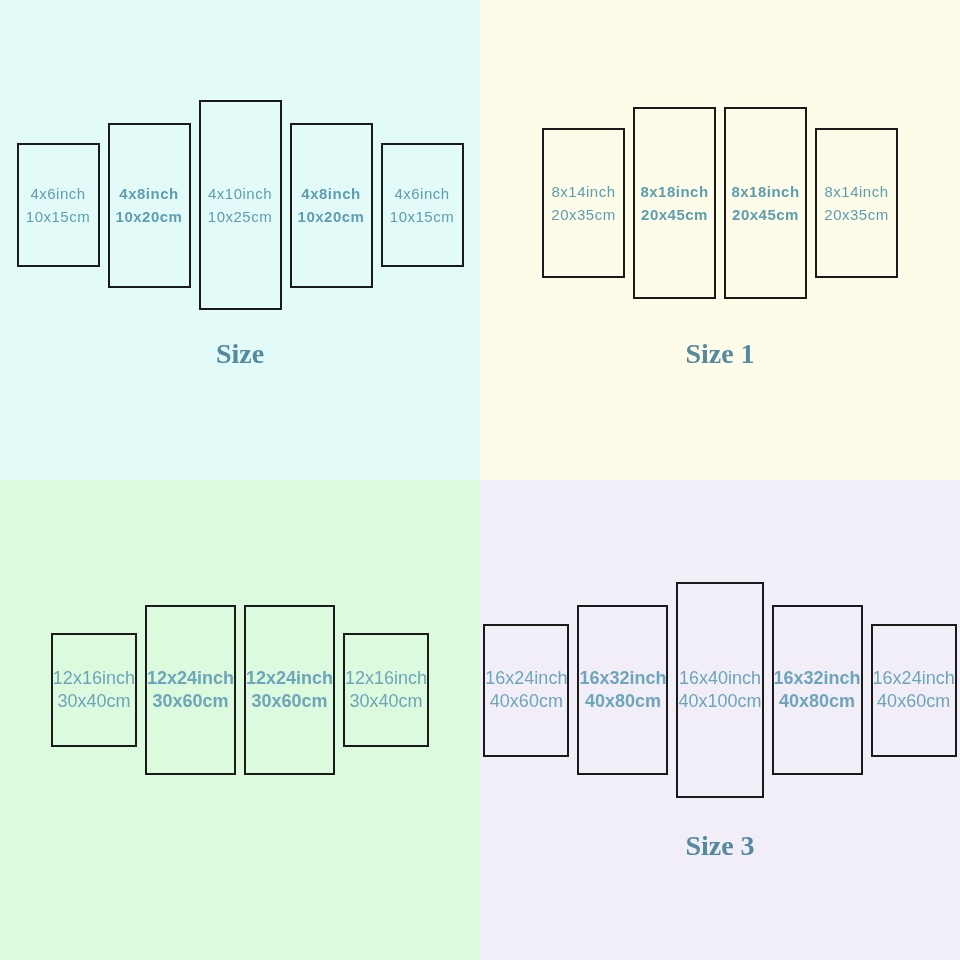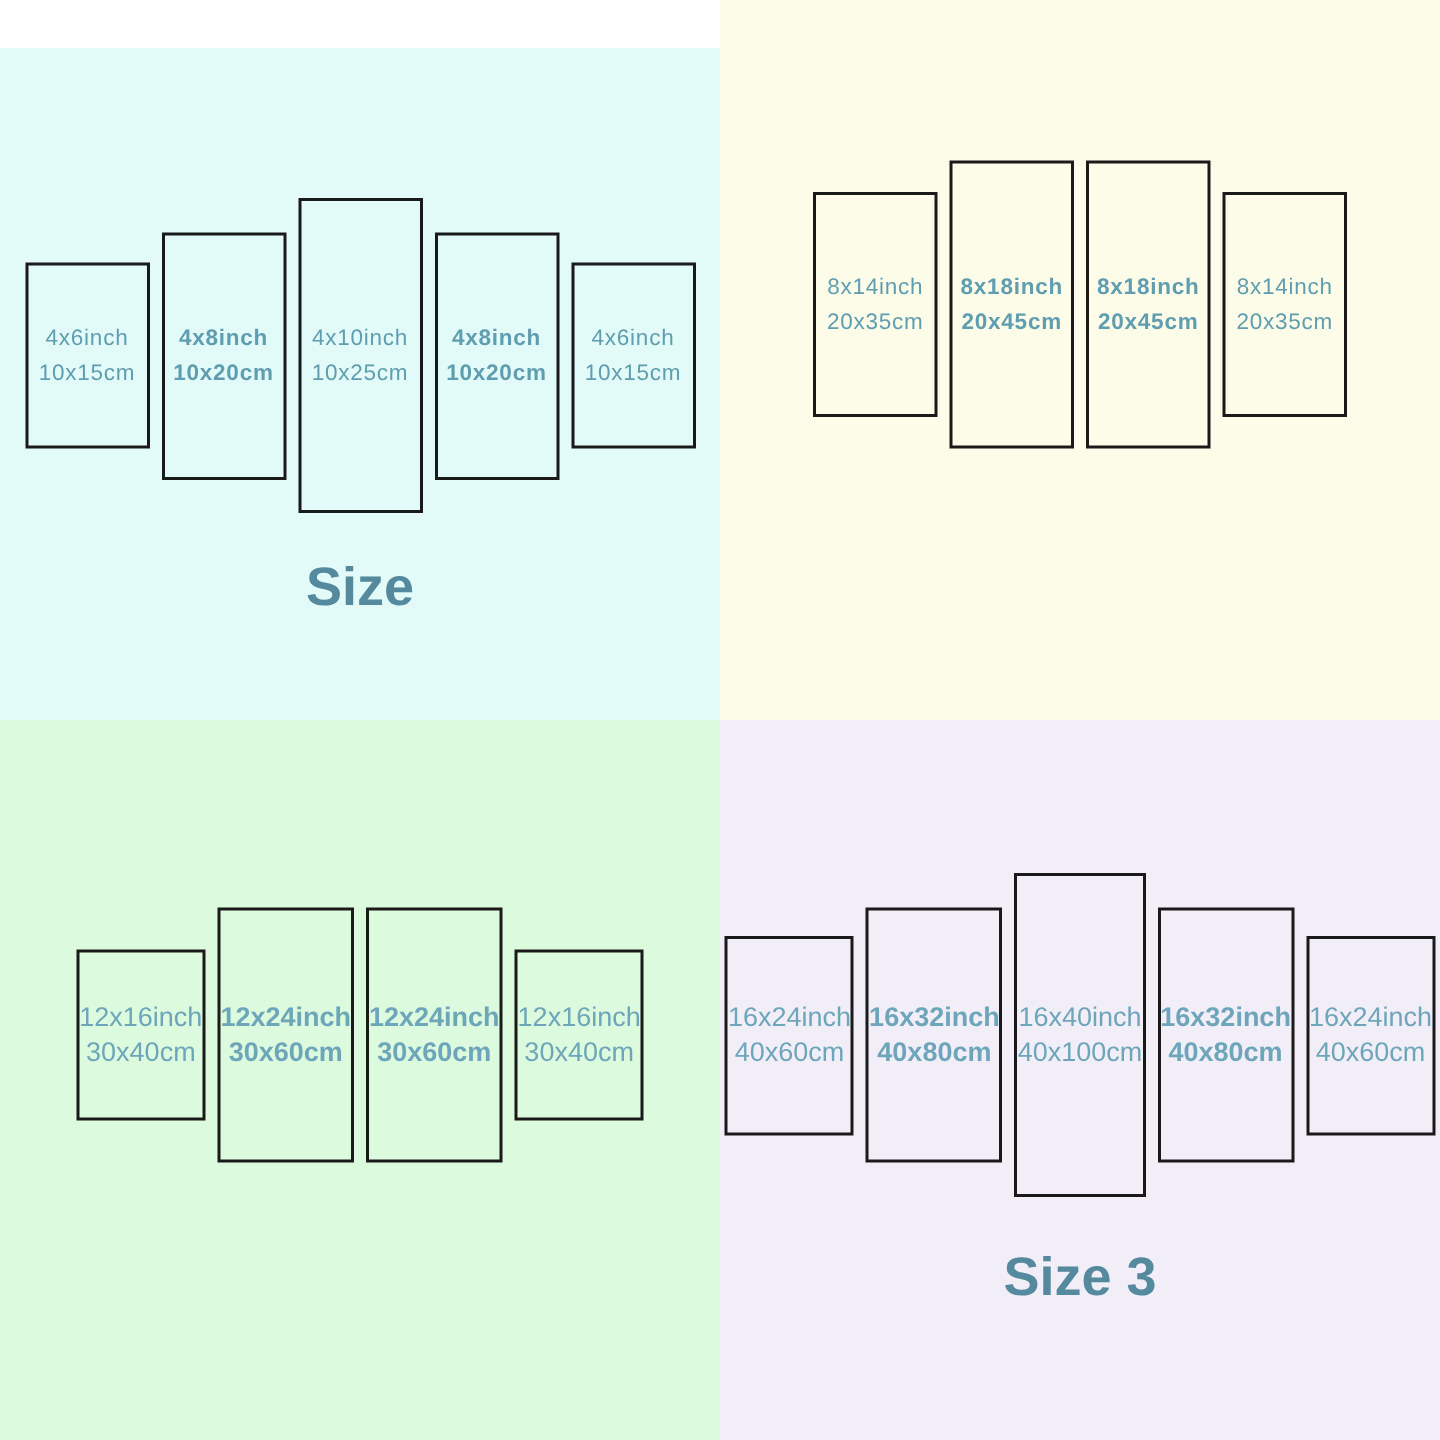--- a/index.html
+++ b/index.html
@@ -39,41 +39,41 @@
     line-height: 23px;
     letter-spacing: var(--ls, 0px);
   }
   .panel-label span { display: block; }
 
   .title {
     position: absolute;
     top: var(--ttop, 339px);
     left: 0; width: 100%;
     text-align: center;
-    font-family: Liberation Sans, sans-serif;
+    font-family: Liberation Serif, serif;
     font-weight: bold;
-    font-size: 36px;
+    font-size: 28px;
     color: var(--title-color, #55899d);
   }
 
   .q0 { --ho:124px; --hm:165px; --hc:210px; --fs:15px; --ls:0.5px;
         --lbl: var(--label-color-top, #5f9db0); --ttop:338px; --row:410px; }
   .q1 { --ho:150px; --hm:192px; --hc:237px; --fs:15px; --ls:0.5px;
         --lbl: var(--label-color-top, #5f9db0); --ttop:338px; --row:406px; }
   .q2 { --ho:114px; --hm:170px; --hc:225px; --fs:18px;
         --lbl: var(--label-color-bottom, #6da5ba); --ttop:350px; --row:420px; }
   .q3 { --ho:133px; --hm:170px; --hc:216px; --fs:18px;
         --lbl: var(--label-color-bottom, #6da5ba); --ttop:350px; --row:420px; }
 </style>
 </head>
 <body>
 
 <div class="canvas">
 
-  <section class="quadrant q0" style="background-color: rgb(226, 251, 249); margin-top: 32px;">
+  <section class="quadrant q0" style="background-color: rgb(226, 251, 249);">
     <div class="panels">
       <div class="panel p-outer">
         <div class="panel-label">
           <span>4x6inch</span>
           <span>10x15cm</span>
         </div>
       </div>
       <div class="panel p-mid">
         <div class="panel-label">
           <span>4x8inch</span>
@@ -122,20 +122,21 @@
           <span>20x45cm</span>
         </div>
       </div>
       <div class="panel p-outer">
         <div class="panel-label">
           <span>8x14inch</span>
           <span>20x35cm</span>
         </div>
       </div>
     </div>
+    <div class="title">Size 1</div>
   </section>
 
   <section class="quadrant q2" style="background-color: rgb(220, 250, 221);">
     <div class="panels">
       <div class="panel p-outer">
         <div class="panel-label">
           <span>12x16inch</span>
           <span>30x40cm</span>
         </div>
       </div>

